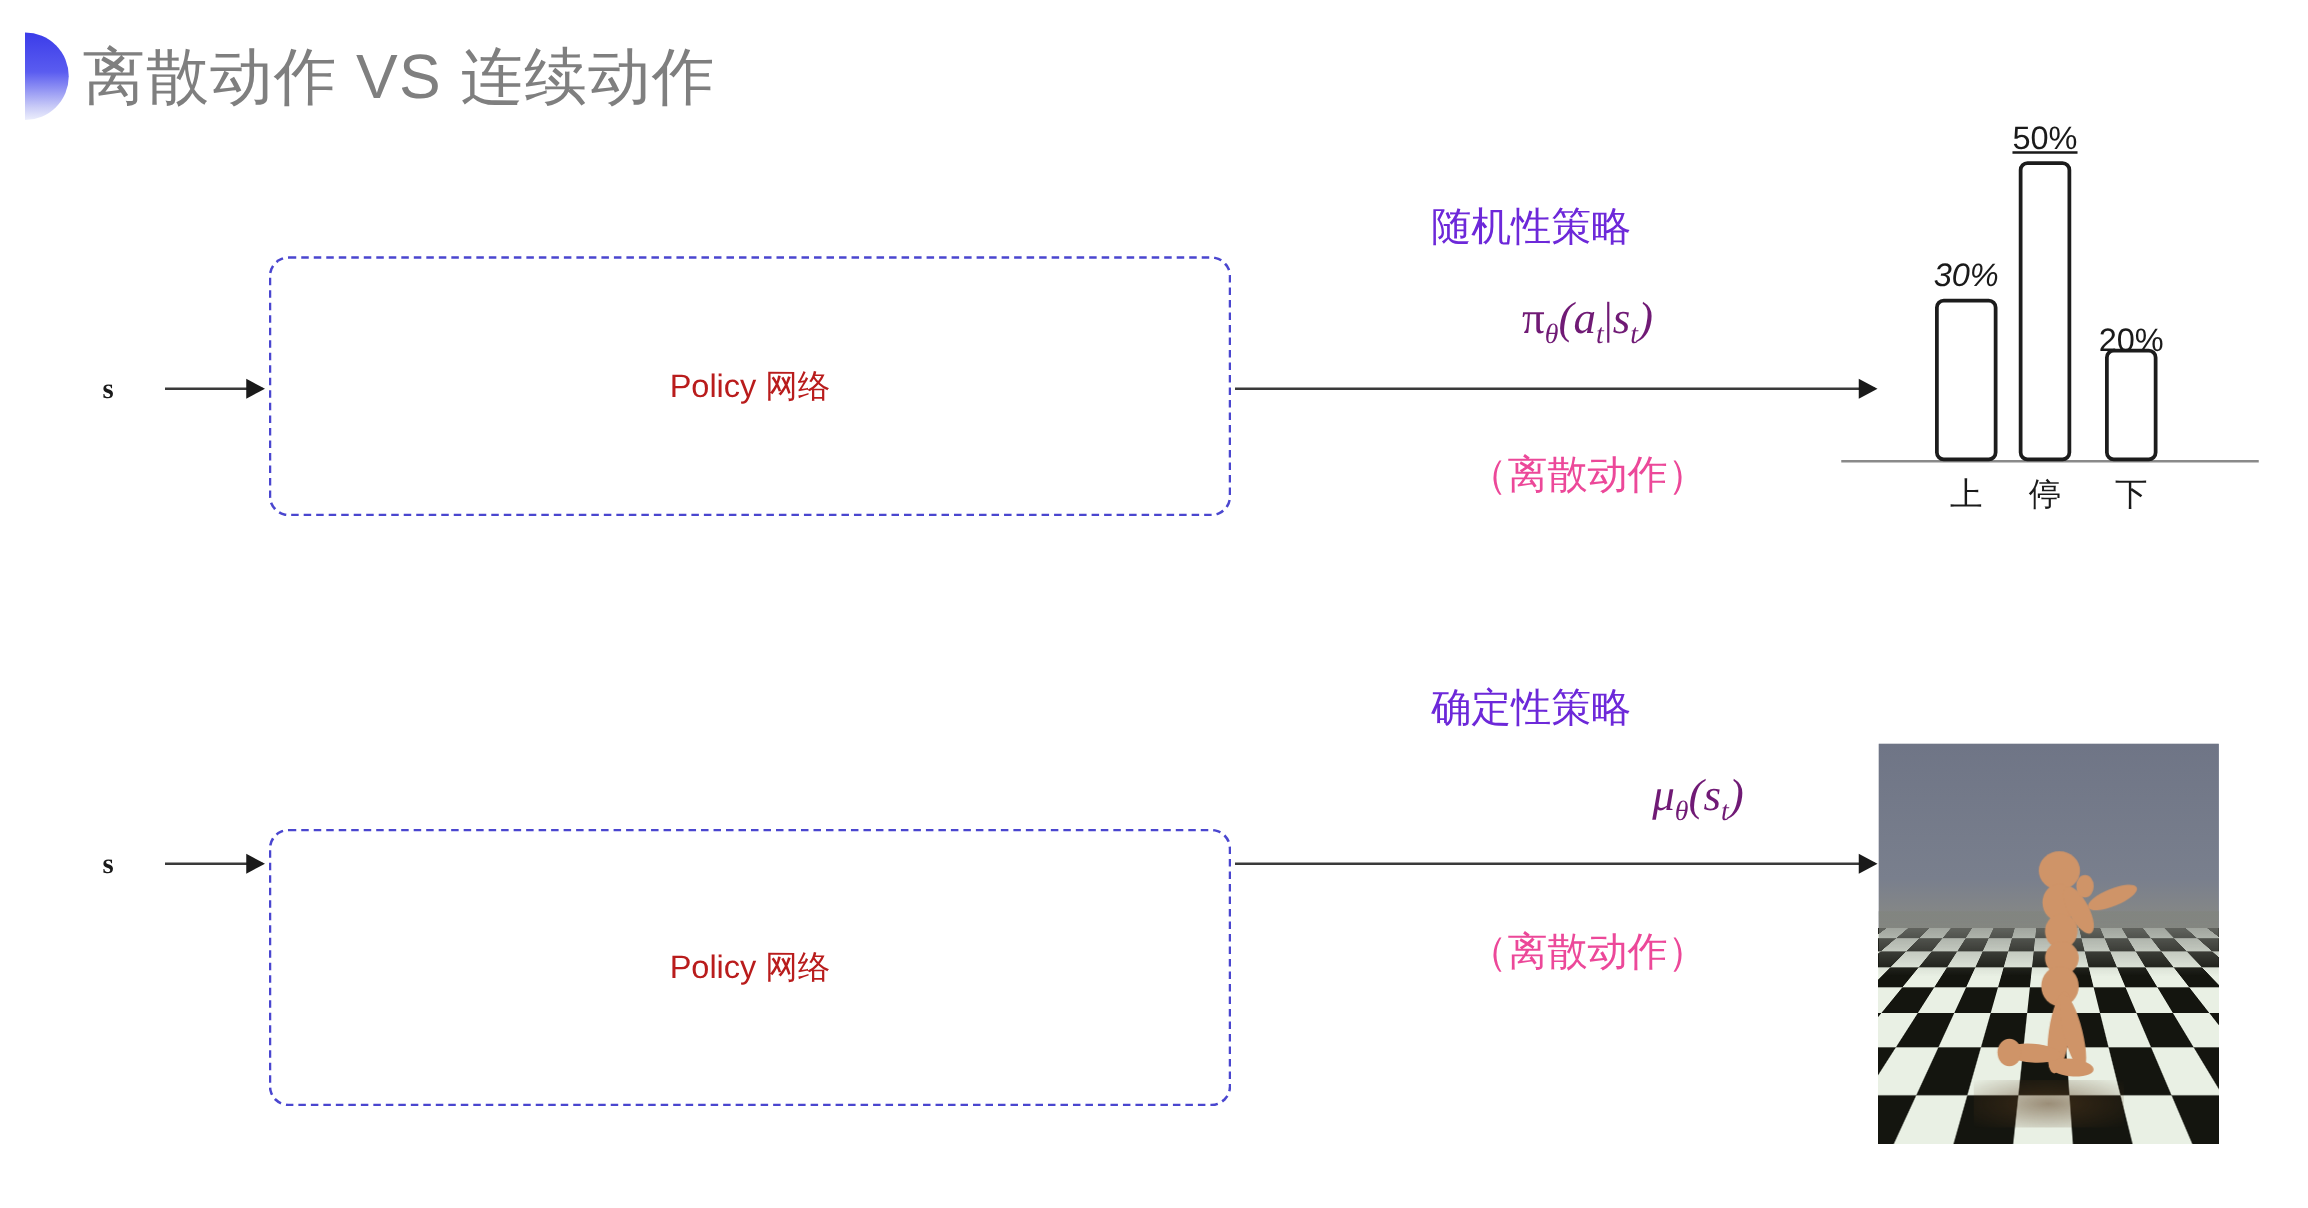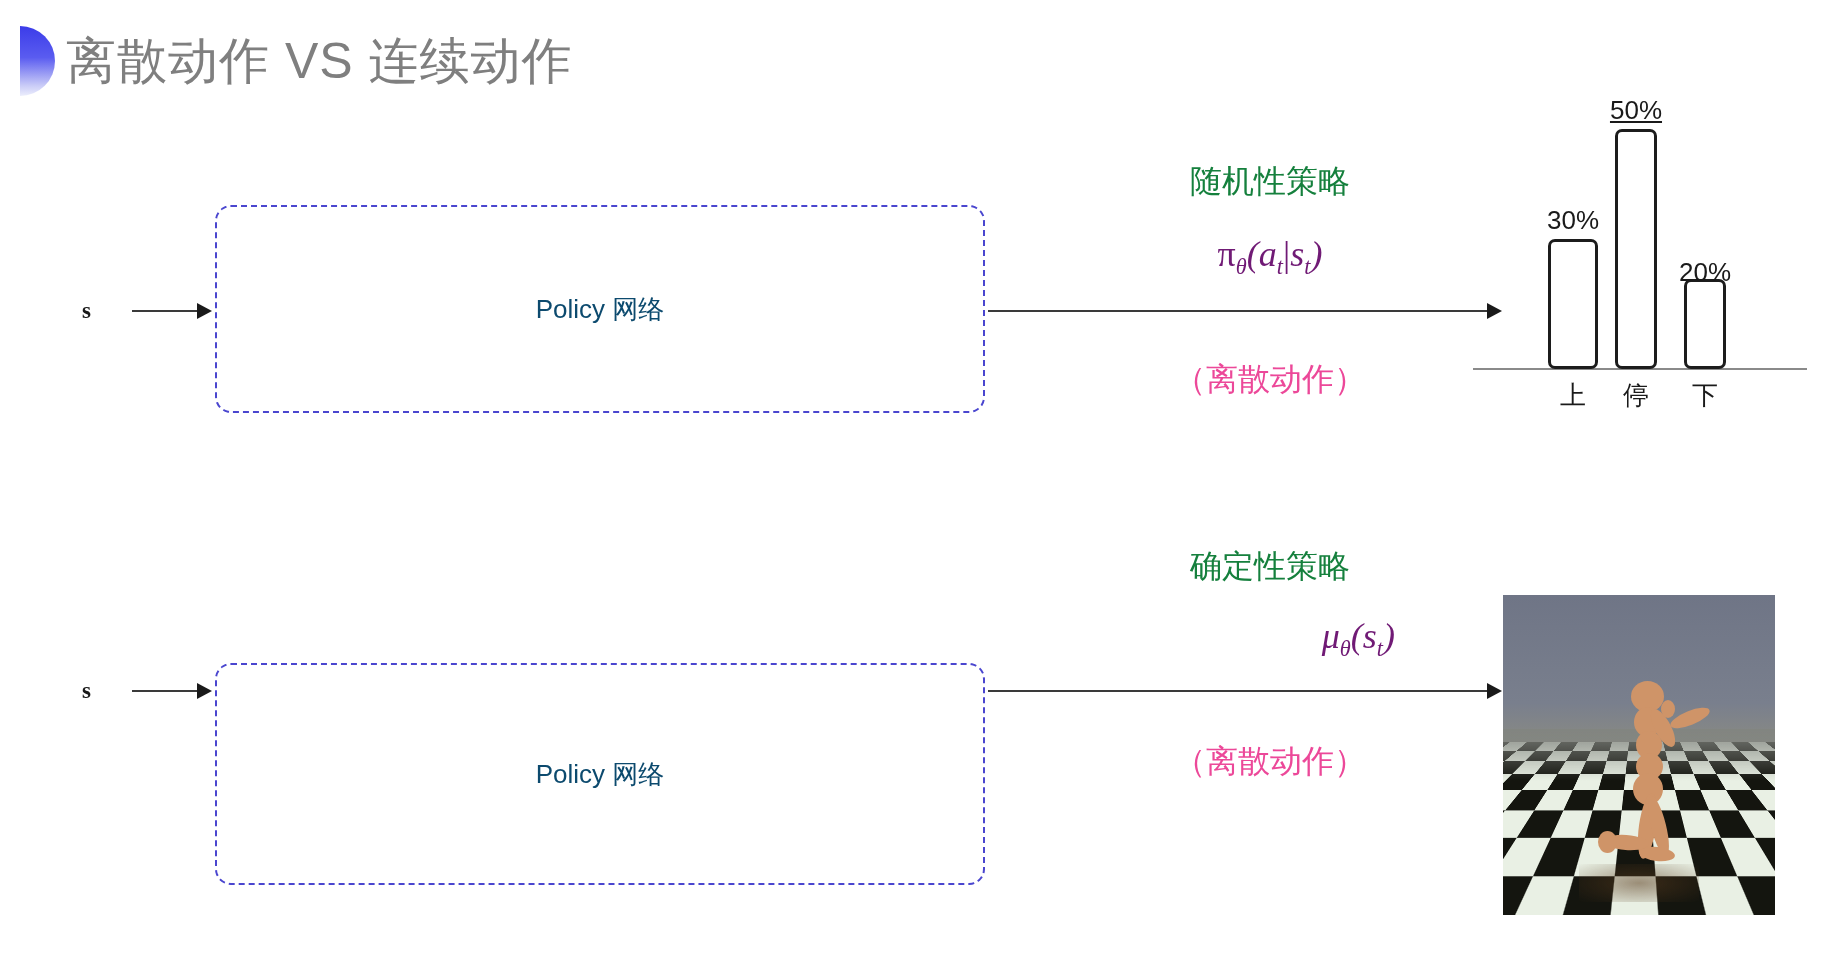--- a/index.html
+++ b/index.html
@@ -56,21 +56,21 @@
     background: transparent;
   }
   .policy-box-label {
     position: absolute;
     left: 0;
     right: 0;
     top: 50%;
     transform: translateY(-50%);
     text-align: center;
     font-size: 26px;
-    color: #0c4a6e;
+    color: #b91c1c;
   }
 
   
   .arrow {
     position: absolute;
     height: 2px;
     background: #3a3a3a;
   }
   .arrow::after {
     content: "";
@@ -82,23 +82,22 @@
     height: 0;
     border-top: 8px solid transparent;
     border-bottom: 8px solid transparent;
     border-left: 15px solid #1a1a1a;
   }
 
   
   .policy-type {
     position: absolute;
     font-size: 32px;
-    color: #15803d;
-    white-space: nowrap;
-    text-align: center;
+    color: #6d28d9;
+    white-space: nowrap;
   }
   .policy-formula {
     position: absolute;
     font-size: 36px;
     color: #701a75;
     white-space: nowrap;
     text-align: center;
     font-family: "Liberation Serif", serif;
     font-style: italic;
   }
@@ -234,21 +233,21 @@
   <div class="policy-formula" style="left:1145px; top:233px; width:250px;">
     <span class="up">π</span><span class="sub">θ</span>(<span>a</span><span class="sub">t</span><span class="up">|</span><span>s</span><span class="sub">t</span>)
   </div>
 
   <div class="action-note" style="left:1145px; top:358px; width:250px;">（离散动作）</div>
 
   <div id="bar-chart">
     <div id="chart-baseline"></div>
 
     <div class="bar" style="left:78px; width:50px; height:130px;"></div>
-    <div class="bar-value" style="left:58px; top:110px; width:90px;">30%</div>
+    <div class="bar-value" style="left:58px; top:110px; width:90px;font-style:italic;">30%</div>
     <div class="bar-cat" style="left:58px; width:90px;">上</div>
 
     <div class="bar" style="left:145px; width:42px; height:240px;"></div>
     <div class="bar-value" style="left:121px; top:0px; width:90px;text-decoration:underline;">50%</div>
     <div class="bar-cat" style="left:121px; width:90px;">停</div>
 
     <div class="bar" style="left:214px; width:42px; height:90px;"></div>
     <div class="bar-value" style="left:190px; top:150px; width:90px;margin-top:12px;">20%</div>
     <div class="bar-cat" style="left:190px; width:90px;">下</div>
   </div>

